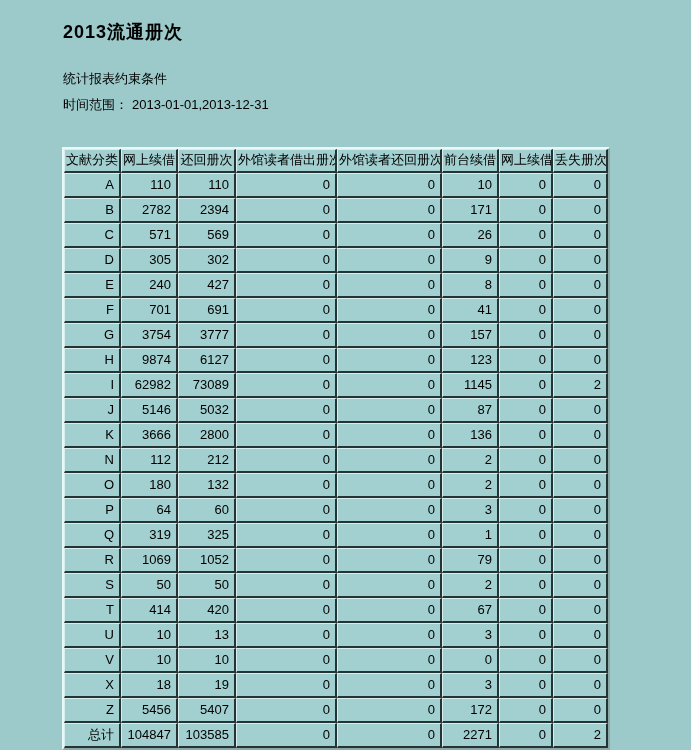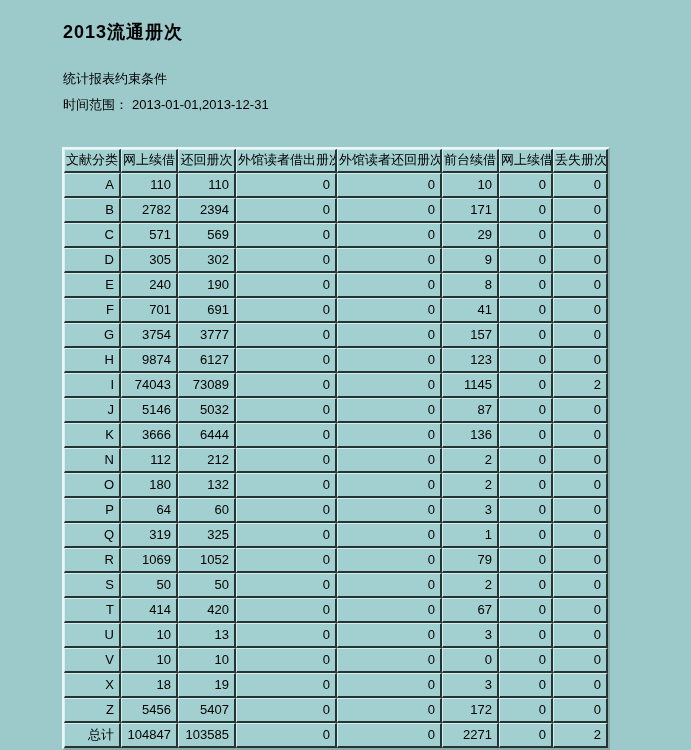--- a/index.html
+++ b/index.html
@@ -131,38 +131,38 @@
           <td>171</td>
           <td>0</td>
           <td>0</td>
         </tr>
         <tr>
           <td>C</td>
           <td>571</td>
           <td>569</td>
           <td>0</td>
           <td>0</td>
-          <td>29</td>
+          <td>26</td>
           <td>0</td>
           <td>0</td>
         </tr>
         <tr>
           <td>D</td>
           <td>305</td>
           <td>302</td>
           <td>0</td>
           <td>0</td>
           <td>9</td>
           <td>0</td>
           <td>0</td>
         </tr>
         <tr>
           <td>E</td>
           <td>240</td>
-          <td>190</td>
+          <td>427</td>
           <td>0</td>
           <td>0</td>
           <td>8</td>
           <td>0</td>
           <td>0</td>
         </tr>
         <tr>
           <td>F</td>
           <td>701</td>
           <td>691</td>
@@ -187,42 +187,42 @@
           <td>9874</td>
           <td>6127</td>
           <td>0</td>
           <td>0</td>
           <td>123</td>
           <td>0</td>
           <td>0</td>
         </tr>
         <tr>
           <td>I</td>
-          <td>74043</td>
+          <td>62982</td>
           <td>73089</td>
           <td>0</td>
           <td>0</td>
           <td>1145</td>
           <td>0</td>
           <td>2</td>
         </tr>
         <tr>
           <td>J</td>
           <td>5146</td>
           <td>5032</td>
           <td>0</td>
           <td>0</td>
           <td>87</td>
           <td>0</td>
           <td>0</td>
         </tr>
         <tr>
           <td>K</td>
           <td>3666</td>
-          <td>6444</td>
+          <td>2800</td>
           <td>0</td>
           <td>0</td>
           <td>136</td>
           <td>0</td>
           <td>0</td>
         </tr>
         <tr>
           <td>N</td>
           <td>112</td>
           <td>212</td>

